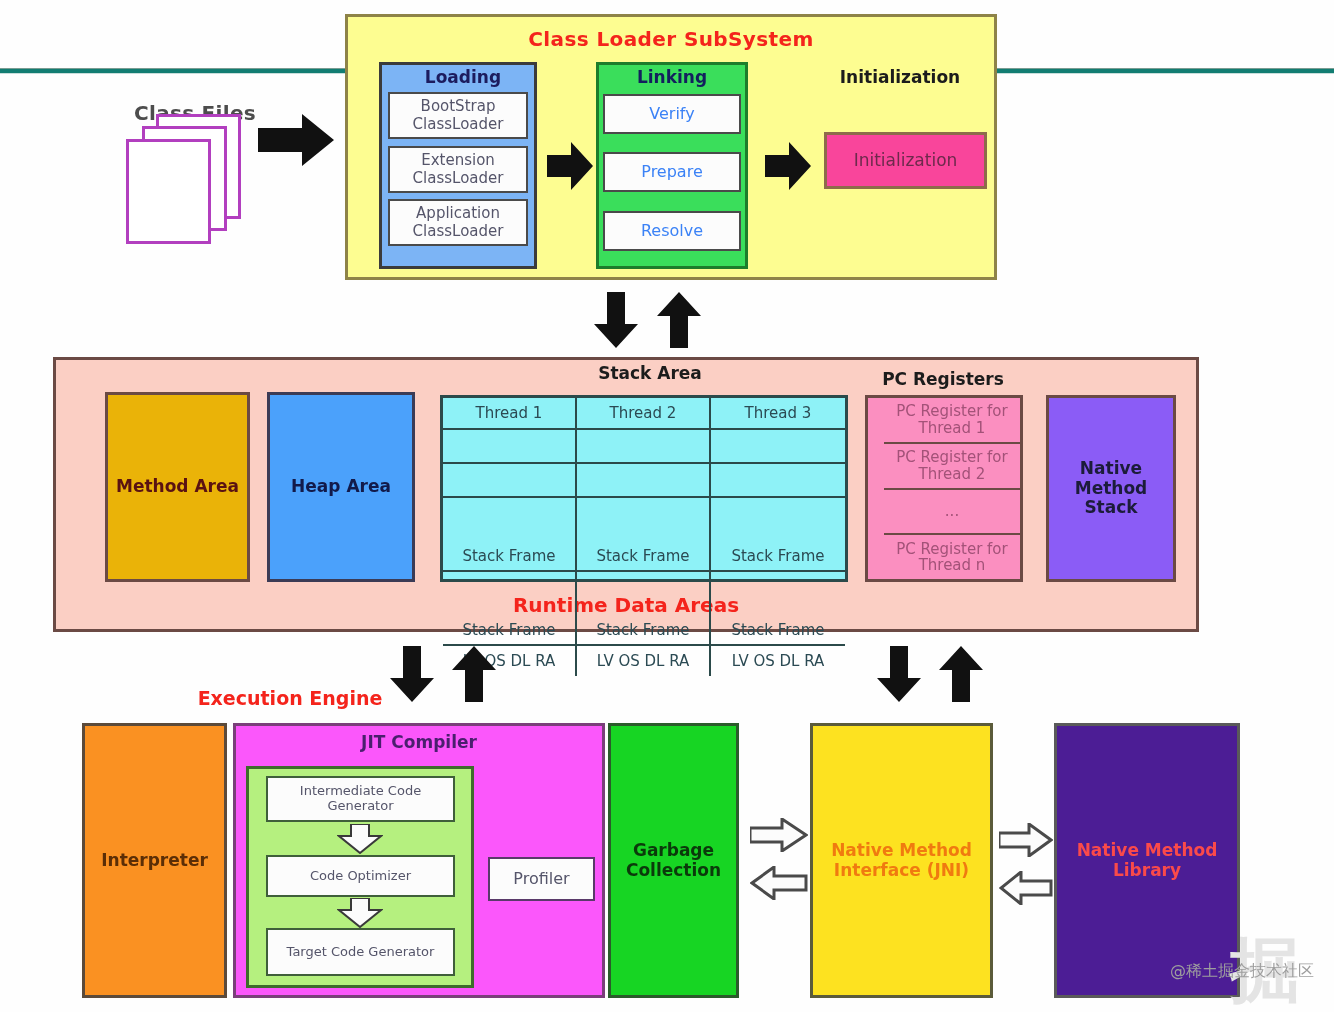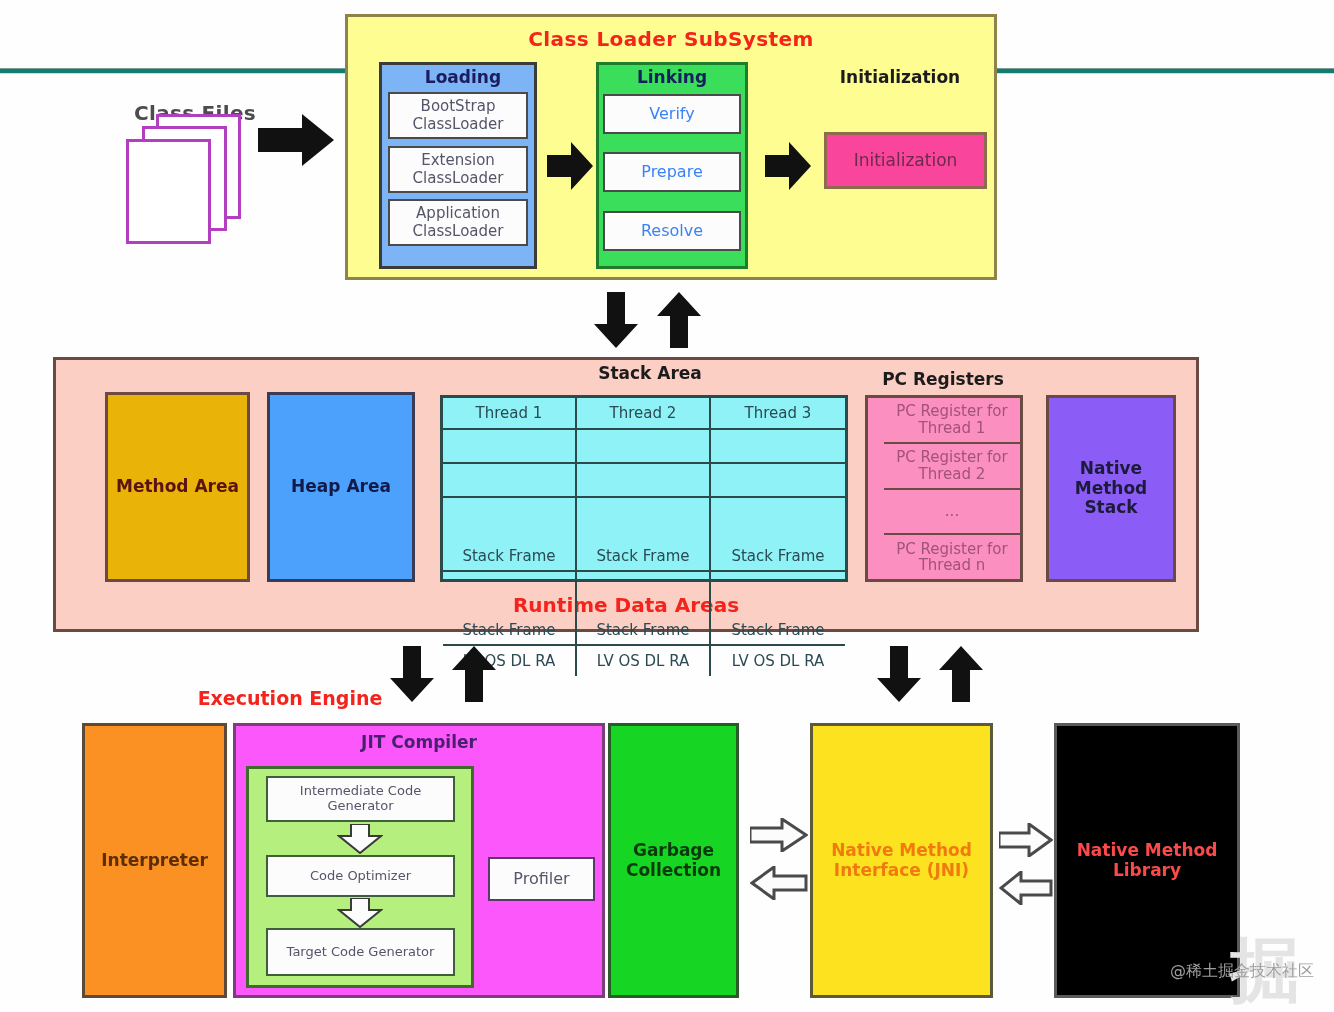--- a/index.html
+++ b/index.html
@@ -146,21 +146,21 @@
               font-size: 16px; color: #55556a; }
 
   .gc-box { left: 608px; top: 723px; width: 131px; height: 275px;
             background: #17d523; border: 3px solid #2b5b2b;
             font-size: 17px; color: #0b3a0b; font-weight: bold; }
 
   .jni-box { left: 810px; top: 723px; width: 183px; height: 275px;
              background: #fde220; border: 3px solid #5b5b3a;
              font-size: 17px; color: #f07a10; font-weight: bold; }
   .nml-box { left: 1054px; top: 723px; width: 186px; height: 275px;
-             background: #000000; border: 3px solid #5a5a5a;
+             background: #4c1d95; border: 3px solid #5a5a5a;
              font-size: 17px; color: #fa4a4a; font-weight: bold; }
 
   .watermark { left: 1142px; top: 962px; width: 200px; font-size: 16px;
                color: #9e9e9e; }
   .wm-ghost { left: 1230px; top: 930px; font-size: 70px; color: #e4e4e4;
               font-weight: bold; }
 </style>
 </head>
 <body>
 

